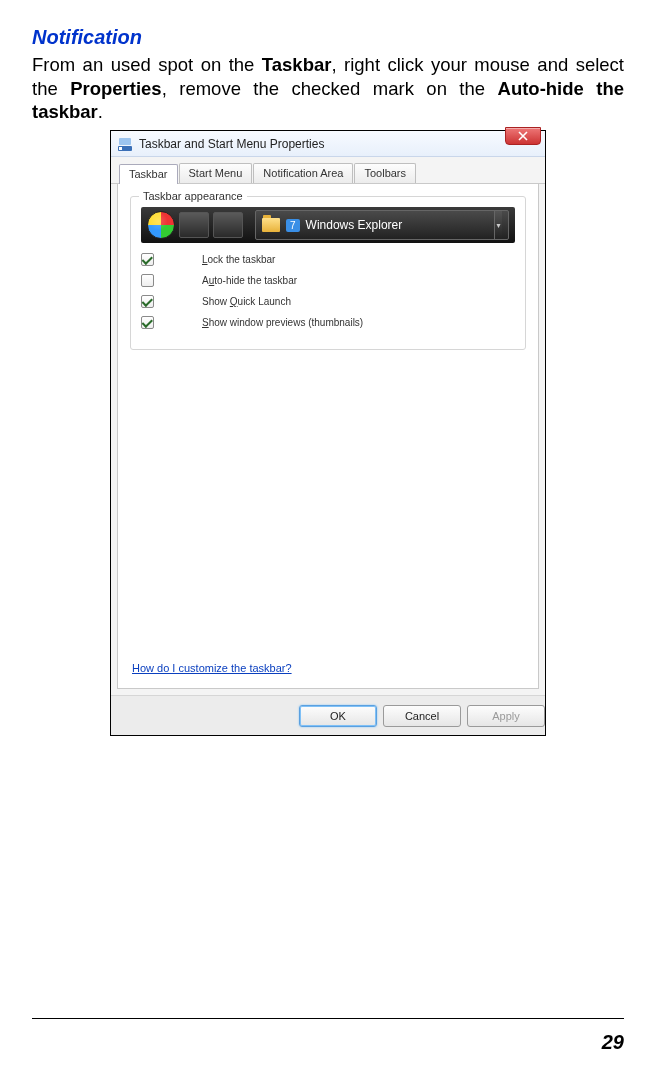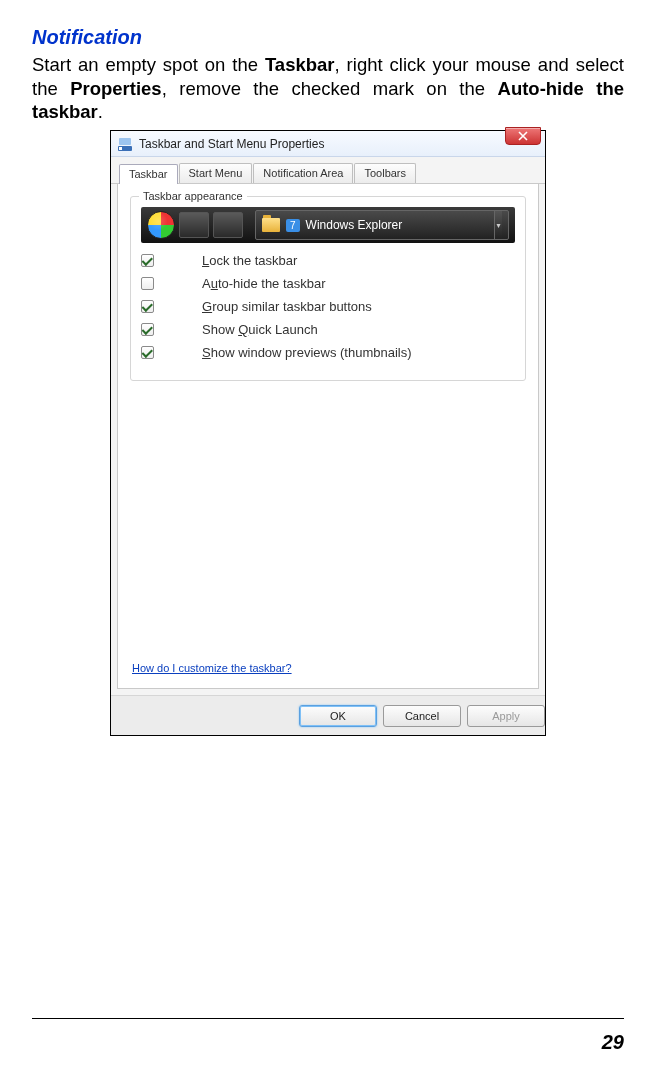--- a/index.html
+++ b/index.html
@@ -195,21 +195,21 @@
     flex-shrink: 0;
   }
   .cb.checked::after {
     content: "";
     width: 8px; height: 4px;
     border-left: 2px solid #2a6b2a;
     border-bottom: 2px solid #2a6b2a;
     transform: rotate(-45deg) translate(0,-1px);
   }
   .cblabel {
-    font-size: 13px;
+    font-size: 10px;
     color: #333;
     padding-left: 42px;
   }
   .cblabel .u { text-decoration: underline; }
   .helplink {
     position: absolute;
     left: 14px; bottom: 14px;
     font-size: 11px;
     color: #0a3fbf;
     text-decoration: underline;
@@ -258,21 +258,21 @@
   }
 </style>
 </head>
 <body>
 
 <div class="page">
   <div class="heading">Notification</div>
 
 
   <p class="para">
-    <span>Start an empty spot on the </span><span class="b">Taskbar</span><span>, right click your mouse and select the </span><span class="b">Properties</span><span>, remove the checked mark on the </span><span class="b">Auto-hide the taskbar</span><span>.</span>
+    <span>From an used spot on the </span><span class="b">Taskbar</span><span>, right click your mouse and select the </span><span class="b">Properties</span><span>, remove the checked mark on the </span><span class="b">Auto-hide the taskbar</span><span>.</span>
   </p>
 
   <div class="dialog-wrap">
     <div class="dialog">
       <div class="titlebar">
         <span class="tb-icon">
           <svg viewBox="0 0 16 16">
               <rect x="1" y="10" width="14" height="5" rx="1" fill="#3a6fb7"></rect>
               <rect x="2" y="11" width="3" height="3" fill="#fff"></rect>
               <rect x="2" y="2" width="12" height="7" rx="1" fill="#9cc4ef"></rect>
@@ -313,24 +313,20 @@
               <div class="cbrow">
                 <span class="cb checked"></span>
                 <span class="cblabel"><span class="u">L</span>ock the taskbar</span>
               </div>
               <div class="cbrow">
                 <span class="cb"></span>
                 <span class="cblabel">A<span class="u">u</span>to-hide the taskbar</span>
               </div>
               <div class="cbrow">
                 <span class="cb checked"></span>
-                <span class="cblabel"><span class="u">G</span>roup similar taskbar buttons</span>
-              </div>
-              <div class="cbrow">
-                <span class="cb checked"></span>
                 <span class="cblabel">Show <span class="u">Q</span>uick Launch</span>
               </div>
               <div class="cbrow">
                 <span class="cb checked"></span>
                 <span class="cblabel"><span class="u">S</span>how window previews (thumbnails)</span>
               </div>
             </div>
         </div>
 
         <a class="helplink">How do I customize the taskbar?</a>

